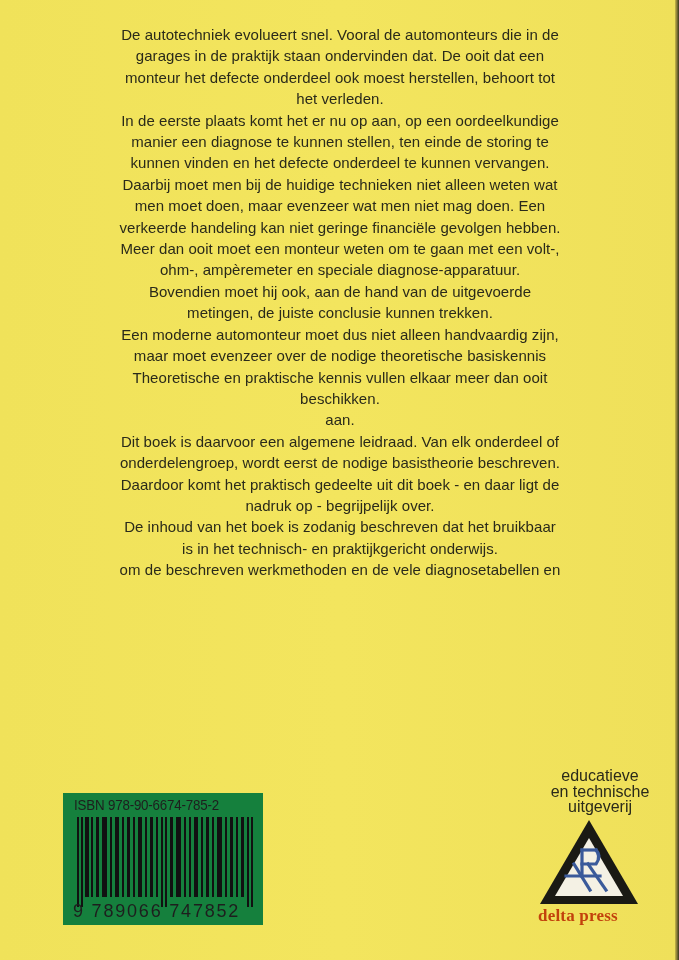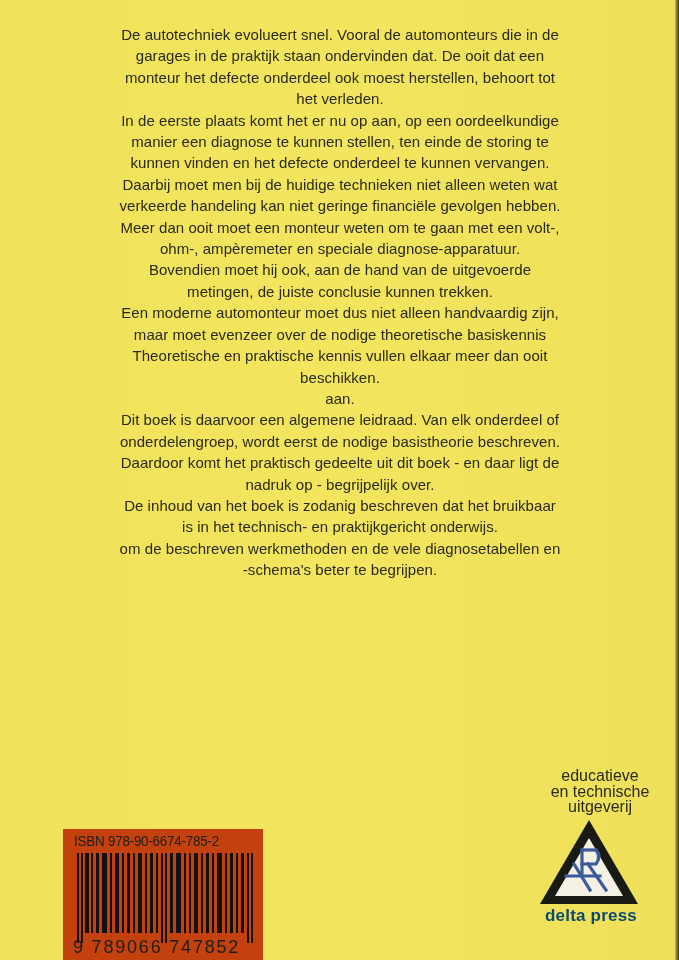--- a/index.html
+++ b/index.html
@@ -41,22 +41,21 @@
     .blurb .line {
       display: block;
       white-space: nowrap;
     }
     .barcode-box {
       position: absolute;
       left: 63px;
       top: 793px;
       width: 200px;
       height: 132px;
-      background: #c2410c;
-      margin-top: 36px;
+      background: #15803d;
     }
     .isbn-text {
       position: absolute;
       left: 11px;
       top: 4px;
       font-size: 14.5px;
       color: #1e1e1e;
       letter-spacing: -0.2px;
       font-family: "Liberation Sans", sans-serif;
       transform: scaleX(0.92);
@@ -98,60 +97,61 @@
       left: 538px;
       top: 818px;
       width: 102px;
       height: 90px;
     }
     .publisher-name {
       position: absolute;
       left: 538px;
       top: 906px;
       width: 106px;
-      text-align: center;
+      text-align: left;
       font-weight: bold;
       font-size: 17px;
-      color: #0c4a6e;
+      color: #c2410c;
       letter-spacing: 0.2px;
+      font-family: Liberation Serif, serif;
     }
   </style>
 </head>
 <body>
 
 <div class="cover"></div>
 <div class="right-edge"></div>
 
 <div class="blurb">
   <span class="line">De autotechniek evolueert snel. Vooral de automonteurs die in de</span>
   <span class="line">garages in de praktijk staan ondervinden dat. De ooit dat een</span>
   <span class="line">monteur het defecte onderdeel ook moest herstellen, behoort tot</span>
   <span class="line">het verleden.</span>
   <span class="line">In de eerste plaats komt het er nu op aan, op een oordeelkundige</span>
   <span class="line">manier een diagnose te kunnen stellen, ten einde de storing te</span>
   <span class="line">kunnen vinden en het defecte onderdeel te kunnen vervangen.</span>
   <span class="line">Daarbij moet men bij de huidige technieken niet alleen weten wat</span>
+  <span class="line">men moet doen, maar evenzeer wat men niet mag doen. Een</span>
   <span class="line">verkeerde handeling kan niet geringe financiële gevolgen hebben.</span>
   <span class="line">Meer dan ooit moet een monteur weten om te gaan met een volt-,</span>
   <span class="line">ohm-, ampèremeter en speciale diagnose-apparatuur.</span>
   <span class="line">Bovendien moet hij ook, aan de hand van de uitgevoerde</span>
   <span class="line">metingen, de juiste conclusie kunnen trekken.</span>
   <span class="line">Een moderne automonteur moet dus niet alleen handvaardig zijn,</span>
   <span class="line">maar moet evenzeer over de nodige theoretische basiskennis</span>
   <span class="line">Theoretische en praktische kennis vullen elkaar meer dan ooit</span>
   <span class="line">beschikken.</span>
   <span class="line">aan.</span>
   <span class="line">Dit boek is daarvoor een algemene leidraad. Van elk onderdeel of</span>
   <span class="line">onderdelengroep, wordt eerst de nodige basistheorie beschreven.</span>
   <span class="line">Daardoor komt het praktisch gedeelte uit dit boek - en daar ligt de</span>
   <span class="line">nadruk op - begrijpelijk over.</span>
   <span class="line">De inhoud van het boek is zodanig beschreven dat het bruikbaar</span>
   <span class="line">is in het technisch- en praktijkgericht onderwijs.</span>
   <span class="line">om de beschreven werkmethoden en de vele diagnosetabellen en</span>
-  <span class="line">-schema's beter te begrijpen.</span>
 </div>
 
 <div class="barcode-box">
   <div class="isbn-text">ISBN 978-90-6674-785-2</div>
   <svg class="bars" viewBox="0 0 178 90" preserveAspectRatio="none">
     <g fill="#111">
       <rect x="2" y="0" width="2" height="90"></rect>
       <rect x="6" y="0" width="2" height="90"></rect>
       <rect x="10" y="0" width="4" height="80"></rect>
       <rect x="16" y="0" width="2" height="80"></rect>

